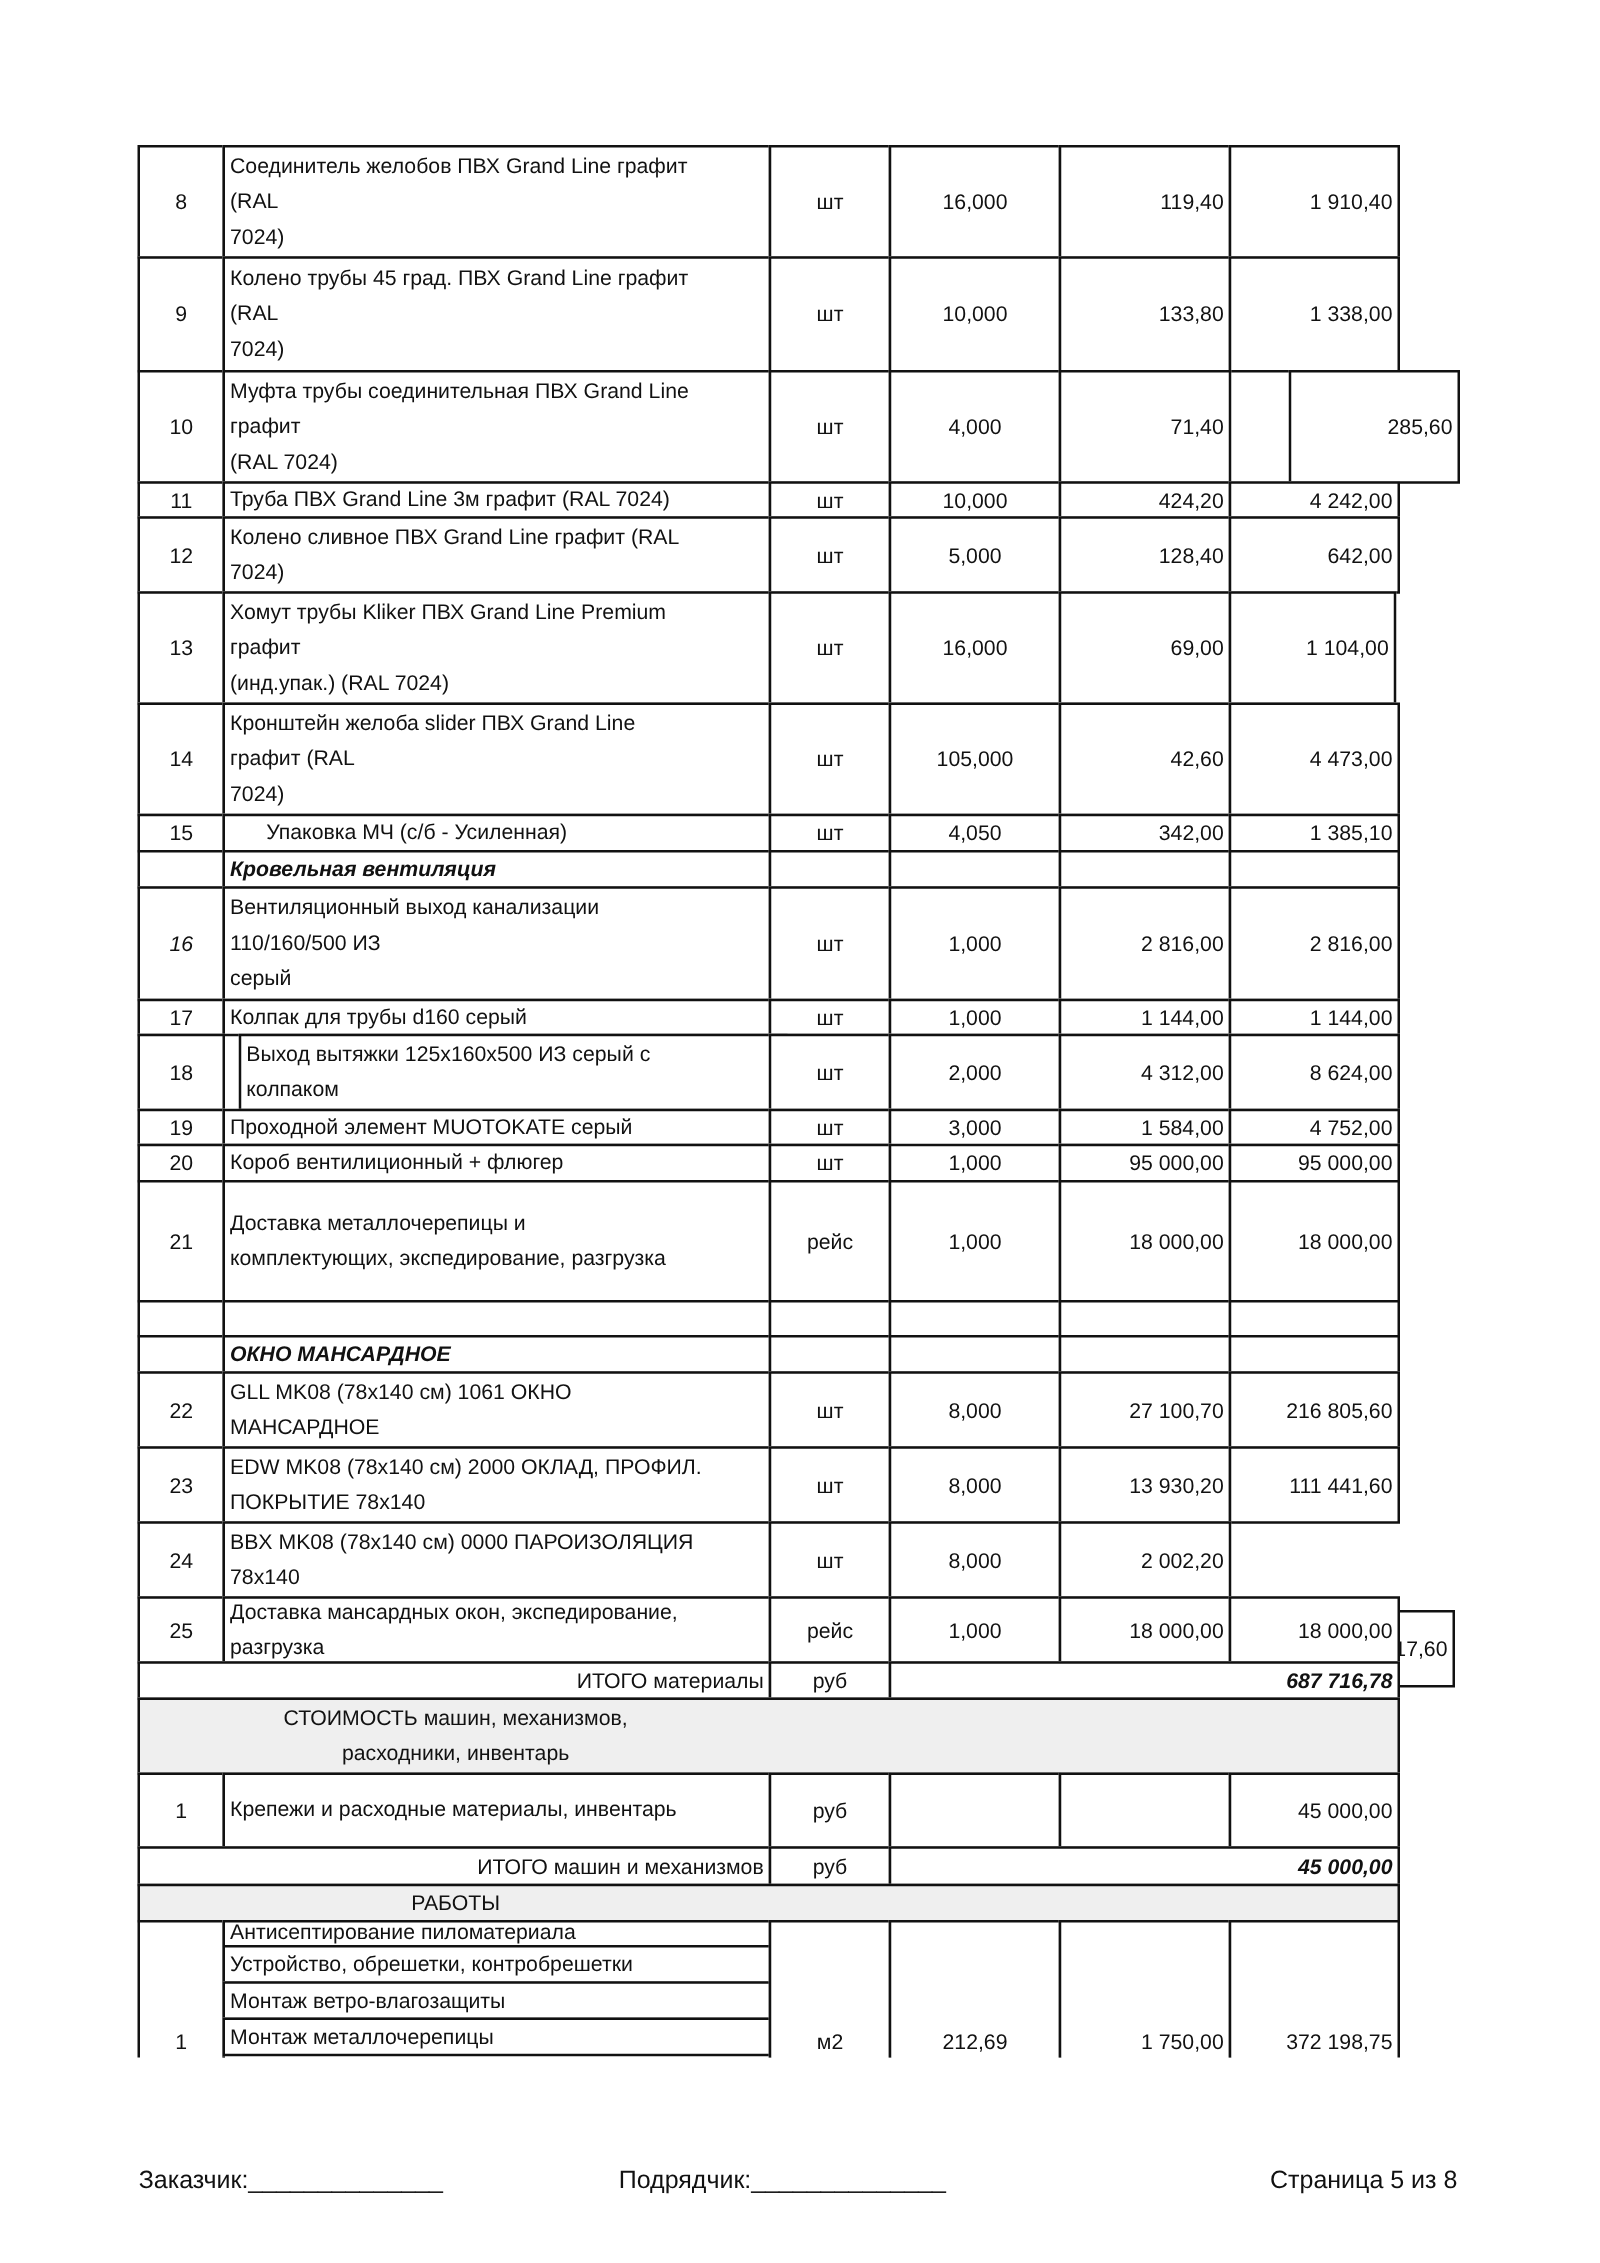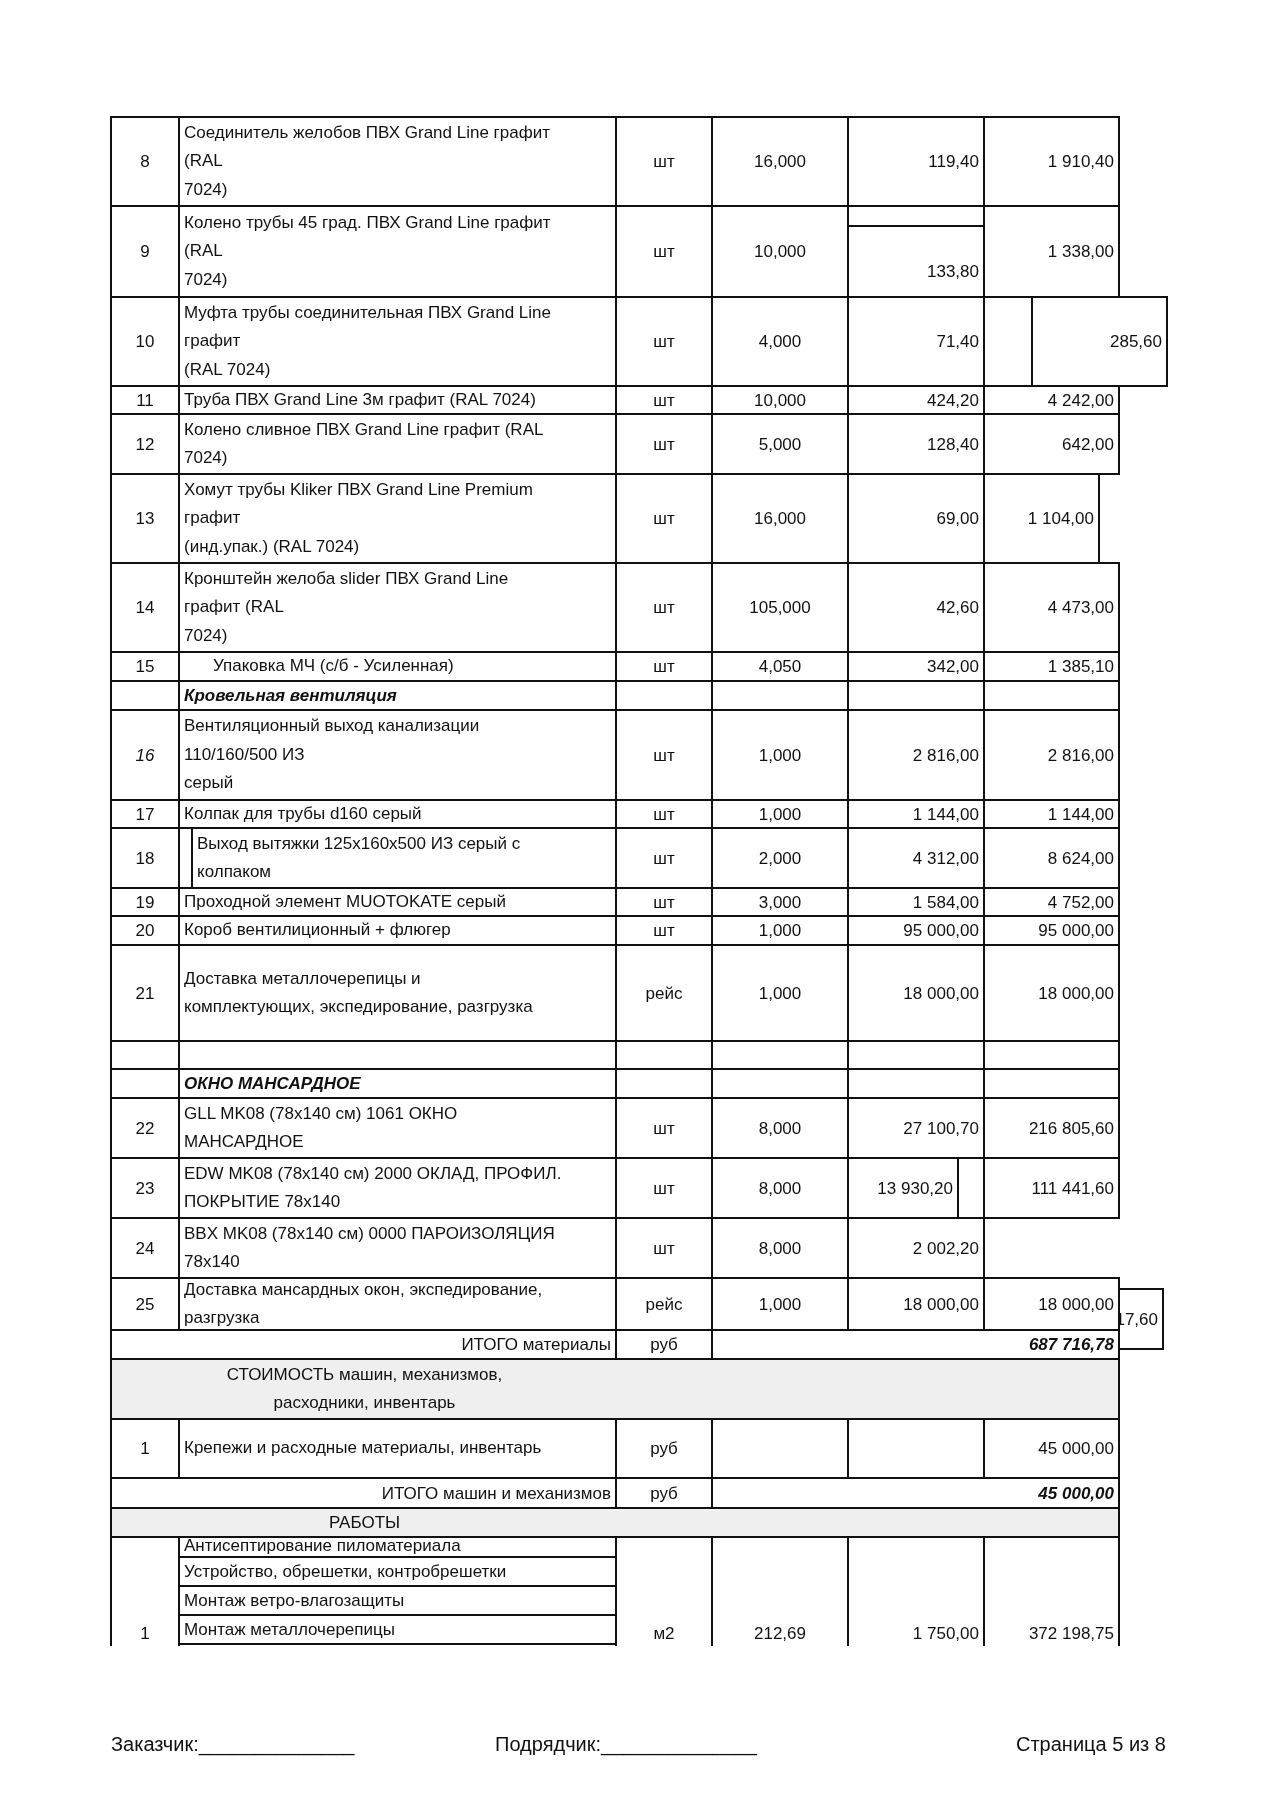--- a/index.html
+++ b/index.html
@@ -28,21 +28,21 @@
     <div class="cell c" style="left: 615px; top: 116px; width: 98px; height: 91px;">шт</div>
     <div class="cell c" style="left: 711px; top: 116px; width: 138px; height: 91px;">16,000</div>
     <div class="cell r" style="left: 847px; top: 116px; width: 138px; height: 91px;">119,40</div>
     <div class="cell r" style="left: 983px; top: 116px; width: 137px; height: 91px;">1 910,40</div>
     <div class="cell c" style="left: 110px; top: 205px; width: 70px; height: 93px;">9</div>
     <div class="cell l desc" style="left: 178px; top: 205px; width: 439px; height: 93px;">Колено трубы 45 град. ПВХ Grand Line графит
 (RAL
 7024)</div>
     <div class="cell c" style="left: 615px; top: 205px; width: 98px; height: 93px;">шт</div>
     <div class="cell c" style="left: 711px; top: 205px; width: 138px; height: 93px;">10,000</div>
-    <div class="cell r" style="left: 847px; top: 205px; width: 138px; height: 93px; margin-top: 20px;">133,80</div>
+    <div class="cell r" style="left: 847px; top: 205px; width: 138px; height: 93px;">133,80</div>
     <div class="cell r" style="left: 983px; top: 205px; width: 137px; height: 93px;">1 338,00</div>
     <div class="cell c" style="left: 110px; top: 296px; width: 70px; height: 91px;">10</div>
     <div class="cell l desc" style="left: 178px; top: 296px; width: 439px; height: 91px;">Муфта трубы соединительная ПВХ Grand Line
 графит
 (RAL 7024)</div>
     <div class="cell c" style="left: 615px; top: 296px; width: 98px; height: 91px;">шт</div>
     <div class="cell c" style="left: 711px; top: 296px; width: 138px; height: 91px;">4,000</div>
     <div class="cell r" style="left: 847px; top: 296px; width: 138px; height: 91px;">71,40</div>
     <div class="cell r" style="left: 983px; top: 296px; width: 137px; height: 91px; margin-left: 48px;">285,60</div>
     <div class="cell c" style="left: 110px; top: 385px; width: 70px; height: 30px;">11</div>
@@ -58,21 +58,21 @@
     <div class="cell c" style="left: 711px; top: 413px; width: 138px; height: 62px;">5,000</div>
     <div class="cell r" style="left: 847px; top: 413px; width: 138px; height: 62px;">128,40</div>
     <div class="cell r" style="left: 983px; top: 413px; width: 137px; height: 62px;">642,00</div>
     <div class="cell c" style="left: 110px; top: 473px; width: 70px; height: 91px;">13</div>
     <div class="cell l desc" style="left: 178px; top: 473px; width: 439px; height: 91px;">Хомут трубы Kliker ПВХ Grand Line Premium
 графит
 (инд.упак.) (RAL 7024)</div>
     <div class="cell c" style="left: 615px; top: 473px; width: 98px; height: 91px;">шт</div>
     <div class="cell c" style="left: 711px; top: 473px; width: 138px; height: 91px;">16,000</div>
     <div class="cell r" style="left: 847px; top: 473px; width: 138px; height: 91px;">69,00</div>
-    <div class="cell r" style="left: 983px; top: 473px; width: 117px; height: 91px;">1 104,00</div>
+    <div class="cell r" style="left: 983px; top: 473px; width: 134px; height: 91px;">1 104,00</div>
     <div class="cell c" style="left: 110px; top: 562px; width: 70px; height: 91px;">14</div>
     <div class="cell l desc" style="left: 178px; top: 562px; width: 439px; height: 91px;">Кронштейн желоба slider ПВХ Grand Line
 графит (RAL
 7024)</div>
     <div class="cell c" style="left: 615px; top: 562px; width: 98px; height: 91px;">шт</div>
     <div class="cell c" style="left: 711px; top: 562px; width: 138px; height: 91px;">105,000</div>
     <div class="cell r" style="left: 847px; top: 562px; width: 138px; height: 91px;">42,60</div>
     <div class="cell r" style="left: 983px; top: 562px; width: 137px; height: 91px;">4 473,00</div>
     <div class="cell c" style="left: 110px; top: 651px; width: 70px; height: 31px;">15</div>
     <div class="cell l desc" style="left: 178px; top: 651px; width: 439px; height: 31px; padding-left: 33px;">Упаковка МЧ (с/б - Усиленная)</div>
@@ -143,21 +143,21 @@
 МАНСАРДНОЕ</div>
     <div class="cell c" style="left: 615px; top: 1097px; width: 98px; height: 62px;">шт</div>
     <div class="cell c" style="left: 711px; top: 1097px; width: 138px; height: 62px;">8,000</div>
     <div class="cell r" style="left: 847px; top: 1097px; width: 138px; height: 62px;">27 100,70</div>
     <div class="cell r" style="left: 983px; top: 1097px; width: 137px; height: 62px;">216 805,60</div>
     <div class="cell c" style="left: 110px; top: 1157px; width: 70px; height: 62px;">23</div>
     <div class="cell l desc" style="left: 178px; top: 1157px; width: 439px; height: 62px;">EDW MK08 (78x140 см) 2000 ОКЛАД, ПРОФИЛ.
 ПОКРЫТИЕ 78x140</div>
     <div class="cell c" style="left: 615px; top: 1157px; width: 98px; height: 62px;">шт</div>
     <div class="cell c" style="left: 711px; top: 1157px; width: 138px; height: 62px;">8,000</div>
-    <div class="cell r" style="left: 847px; top: 1157px; width: 112px; height: 62px; text-align: right;">13 930,20</div>
+    <div class="cell r" style="left: 847px; top: 1157px; width: 138px; height: 62px; text-align: right;">13 930,20</div>
     <div class="cell r" style="left: 983px; top: 1157px; width: 137px; height: 62px;">111 441,60</div>
     <div class="cell c" style="left: 110px; top: 1217px; width: 70px; height: 62px;">24</div>
     <div class="cell l desc" style="left: 178px; top: 1217px; width: 439px; height: 62px;">BBX MK08 (78x140 см) 0000 ПАРОИЗОЛЯЦИЯ
 78x140</div>
     <div class="cell c" style="left: 615px; top: 1217px; width: 98px; height: 62px;">шт</div>
     <div class="cell c" style="left: 711px; top: 1217px; width: 138px; height: 62px;">8,000</div>
     <div class="cell r" style="left: 847px; top: 1217px; width: 138px; height: 62px;">2 002,20</div>
     <div class="cell r" style="left: 983px; top: 1288px; width: 137px; height: 62px; margin-left: 44px;">16 017,60</div>
     <div class="cell c" style="left: 110px; top: 1277px; width: 70px; height: 54px;">25</div>
     <div class="cell l desc" style="left: 178px; top: 1277px; width: 439px; height: 54px;">Доставка мансардных окон, экспедирование,

